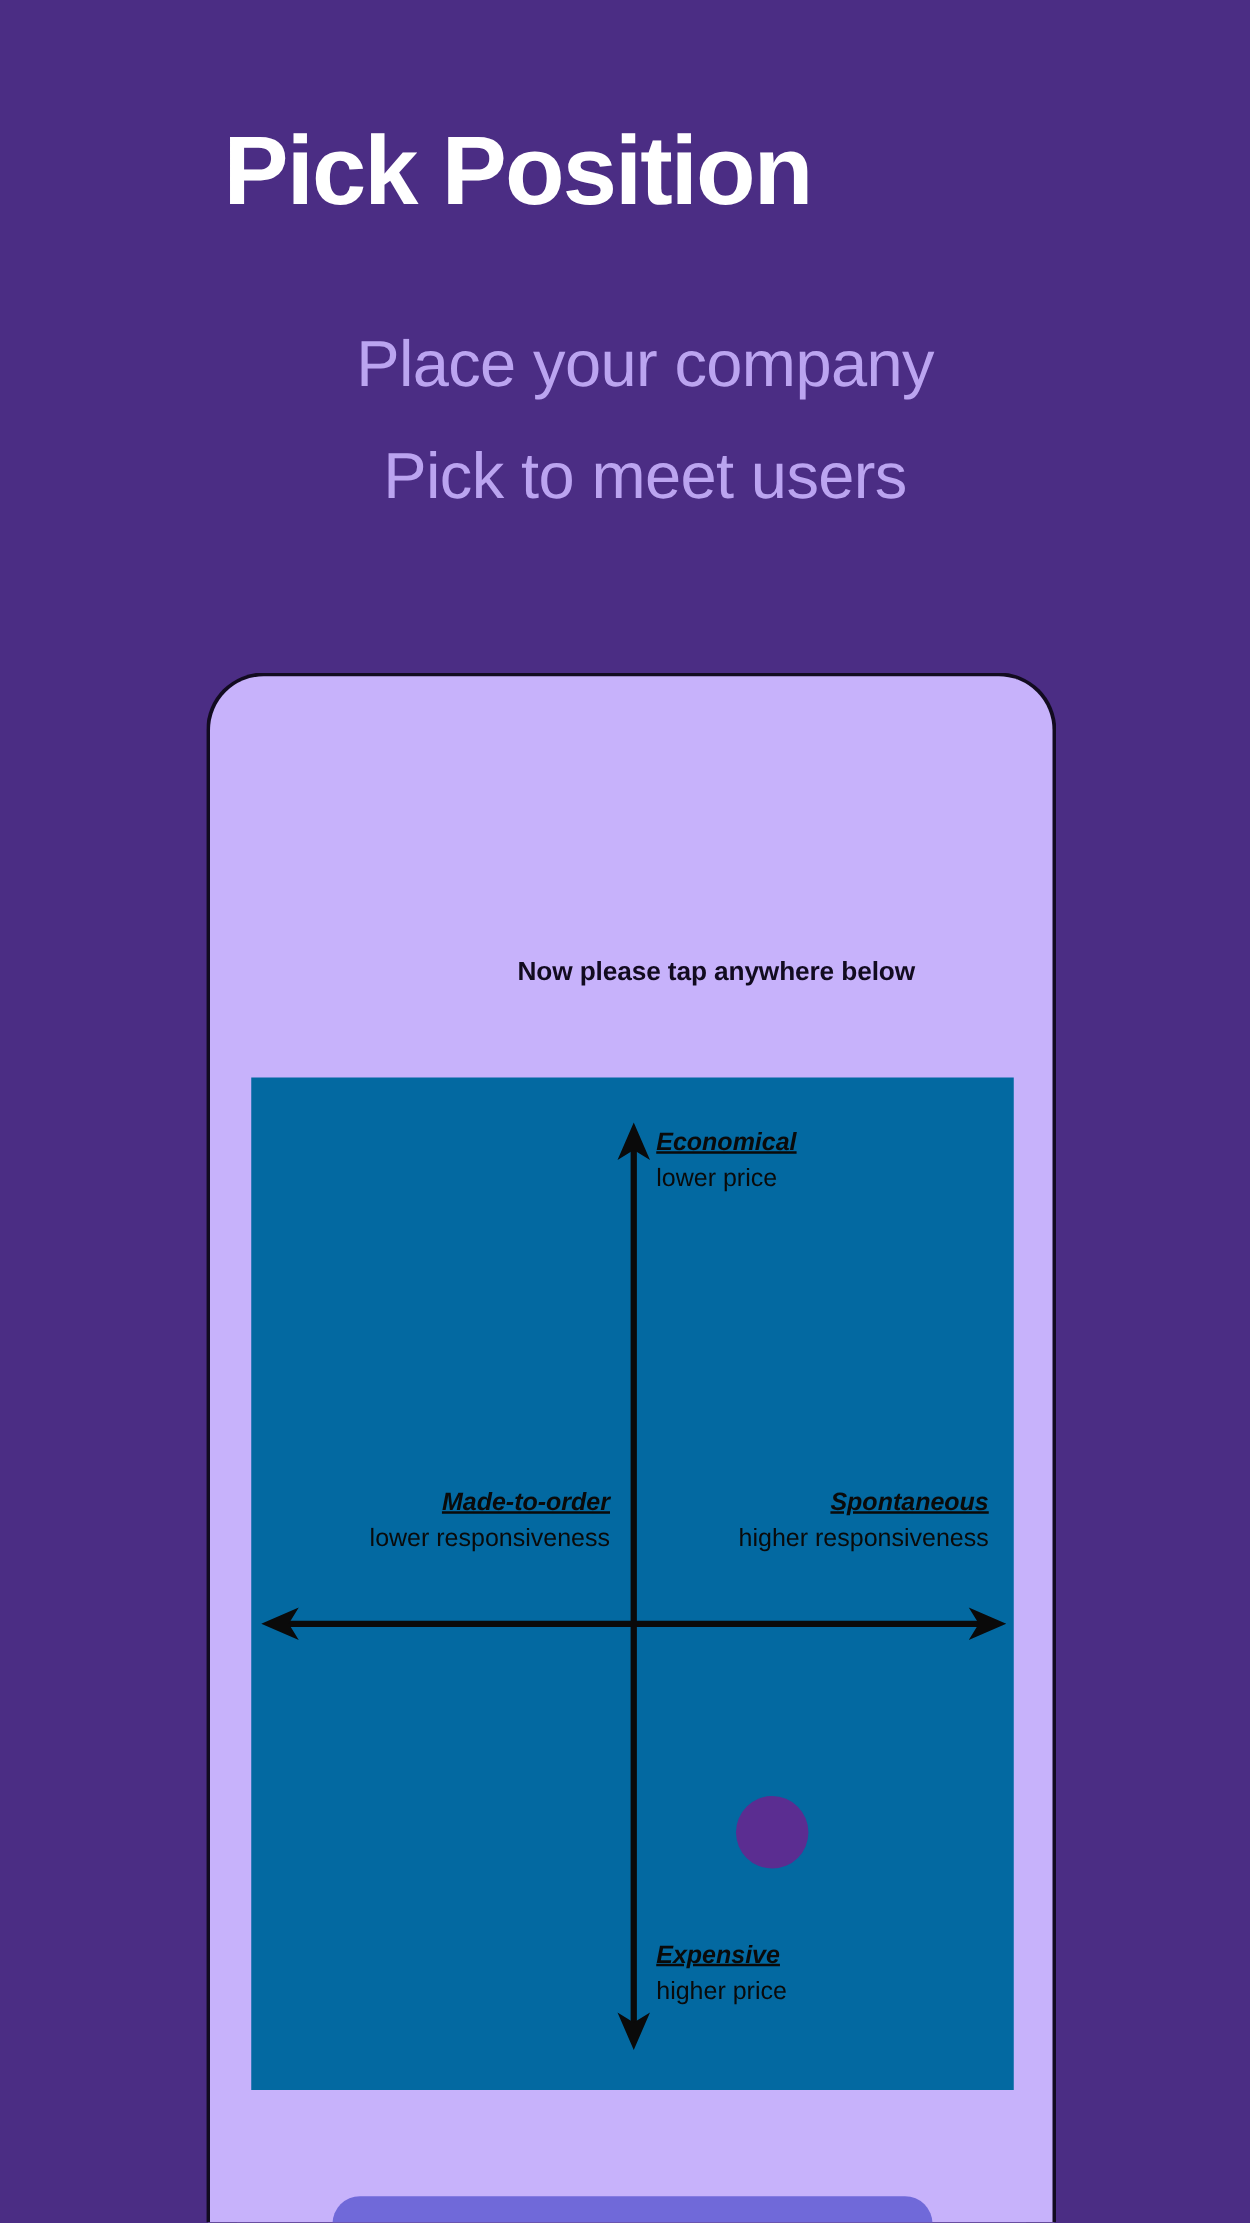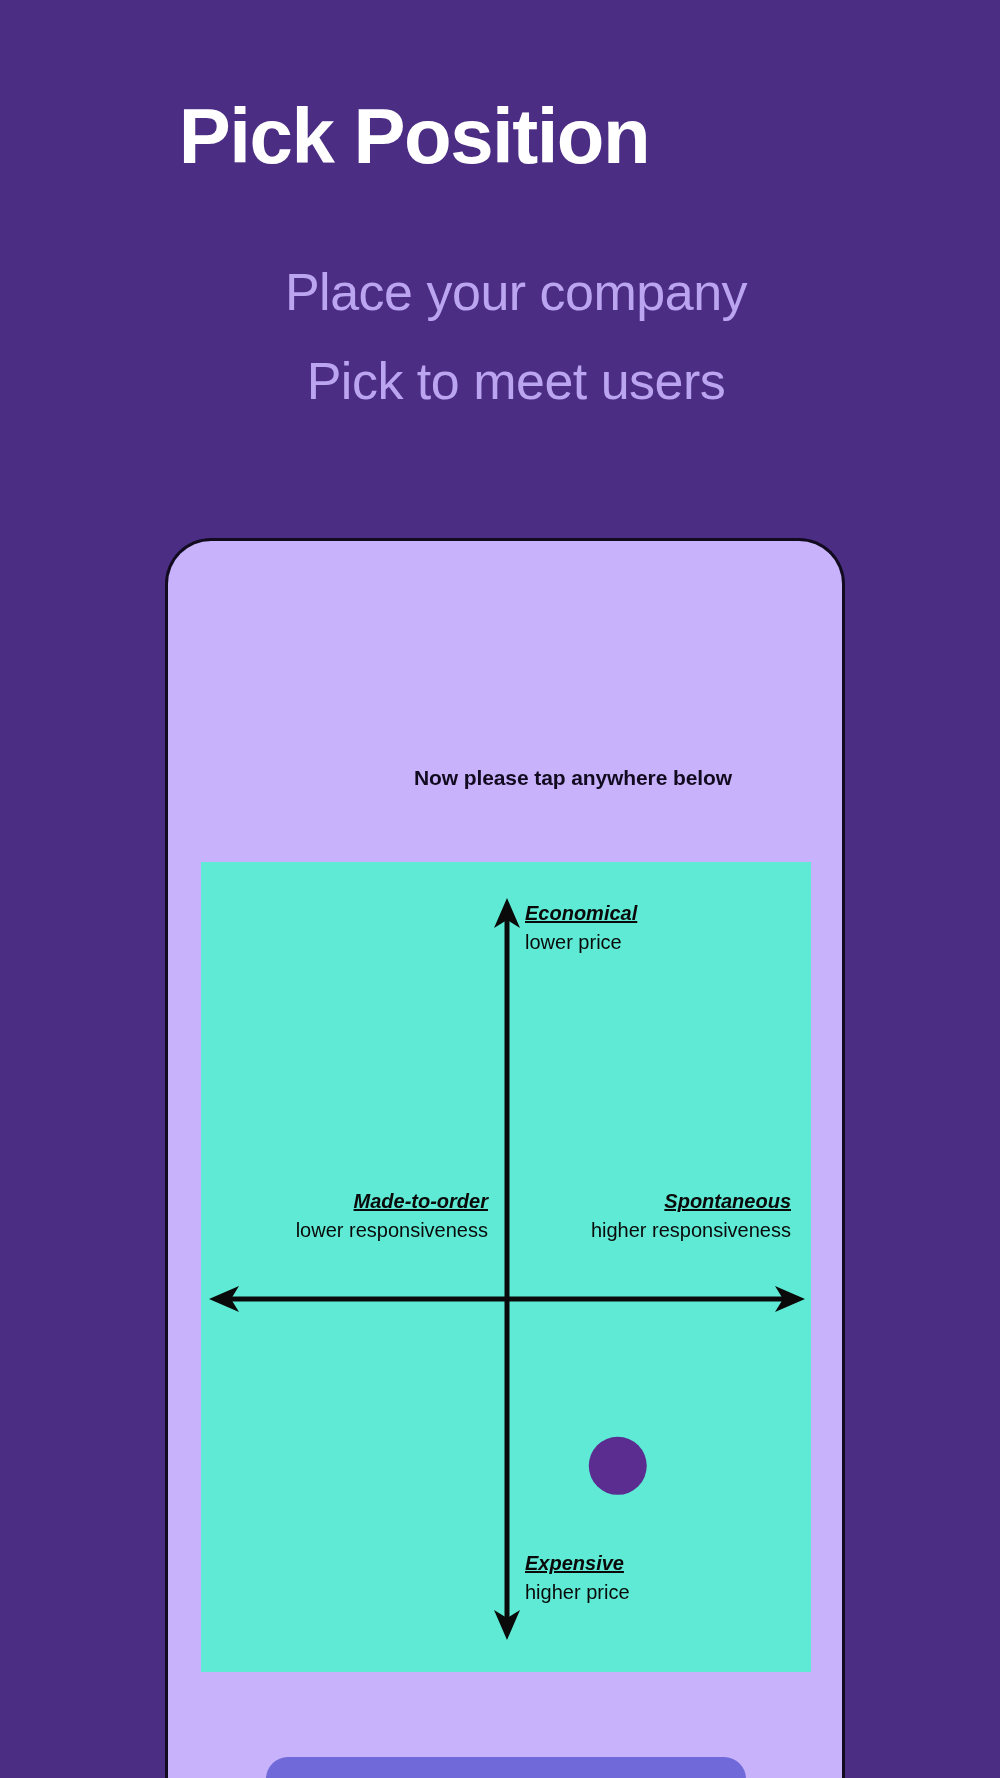--- a/index.html
+++ b/index.html
@@ -81,21 +81,21 @@
     <div>Place your company</div>
     <div>Pick to meet users</div>
   </div>
 
   <div class="phone" style="background: rgb(199, 178, 251);">
 
     <div class="tap-instructions">
       <div>Now please tap anywhere below</div>
     </div>
 
-    <div class="chart-panel" style="background: #5eead4;">
+    <div class="chart-panel" style="background: #0369a1;">
       <svg class="chart-svg" viewBox="0 0 610 810">
         <defs>
           <marker id="arrowUp" markerWidth="16" markerHeight="16" refX="8" refY="8" orient="auto-start-reverse" markerUnits="userSpaceOnUse">
             <path d="M2,14 L8,2 L14,14 L8,10 Z" fill="#0a0a0a"></path>
           </marker>
         </defs>
 
         <line x1="306" y1="52" x2="306" y2="762" stroke="#0a0a0a" stroke-width="5"></line>
 
         <line x1="22" y1="437" x2="592" y2="437" stroke="#0a0a0a" stroke-width="5"></line>

